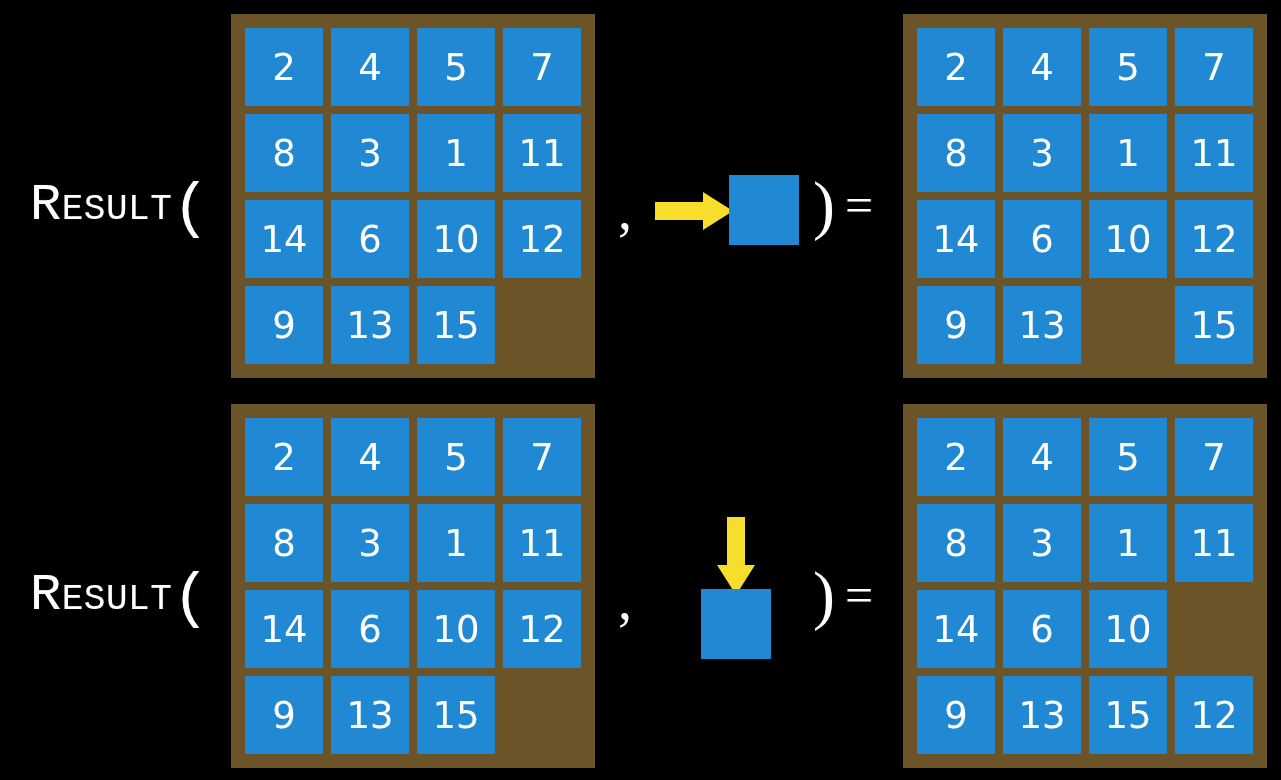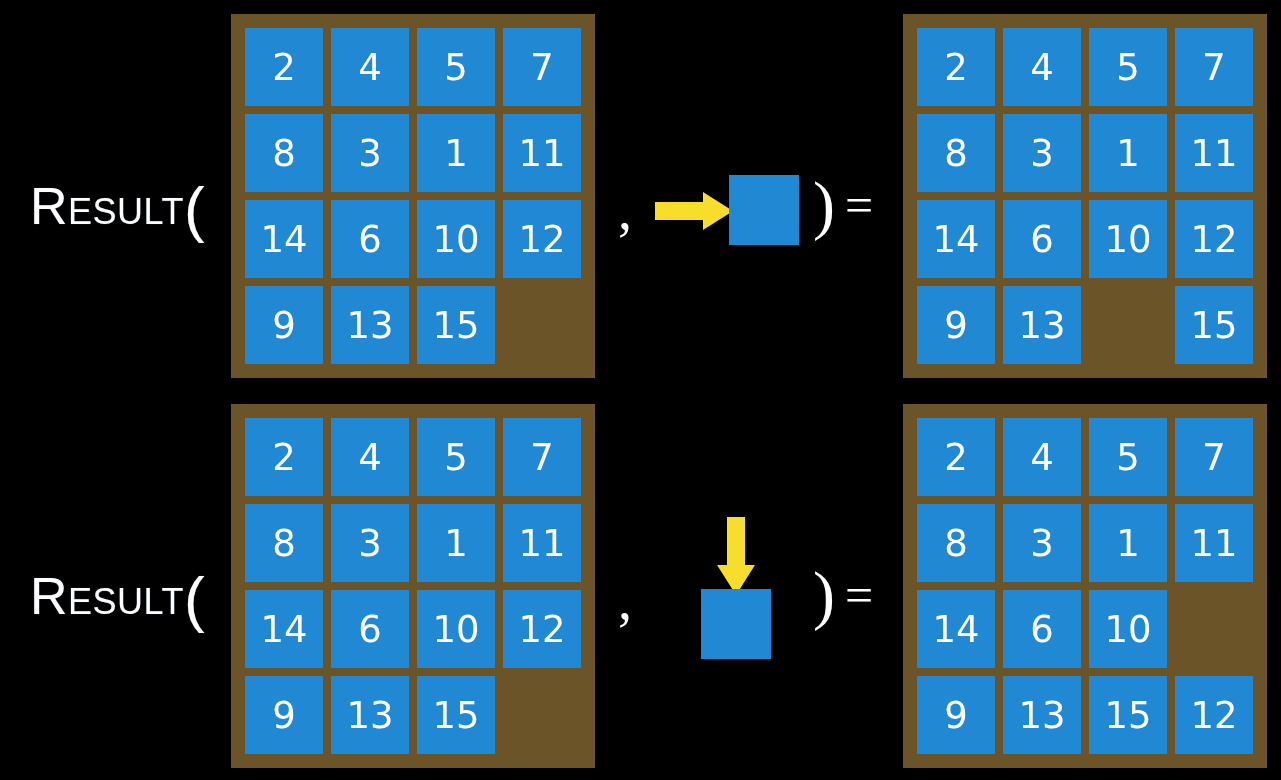--- a/index.html
+++ b/index.html
@@ -28,21 +28,21 @@
     width: 1281px;
     height: 390px;
   }
   .row-top    { top: 0; }
   .row-bottom { top: 390px; }
 
   
   .result-label {
     position: absolute;
     color: #ffffff;
-    font-family: Liberation Sans, sans-serif;
+    font-family: Liberation Mono, monospace;
     font-variant: small-caps;
     letter-spacing: 0.5px;
     white-space: nowrap;
     line-height: 1;
     text-shadow: 0 0 1px rgba(120,160,200,0.55);
   }
   .result-label .big {
     font-size: 52px;
   }
   .result-label .rest {

